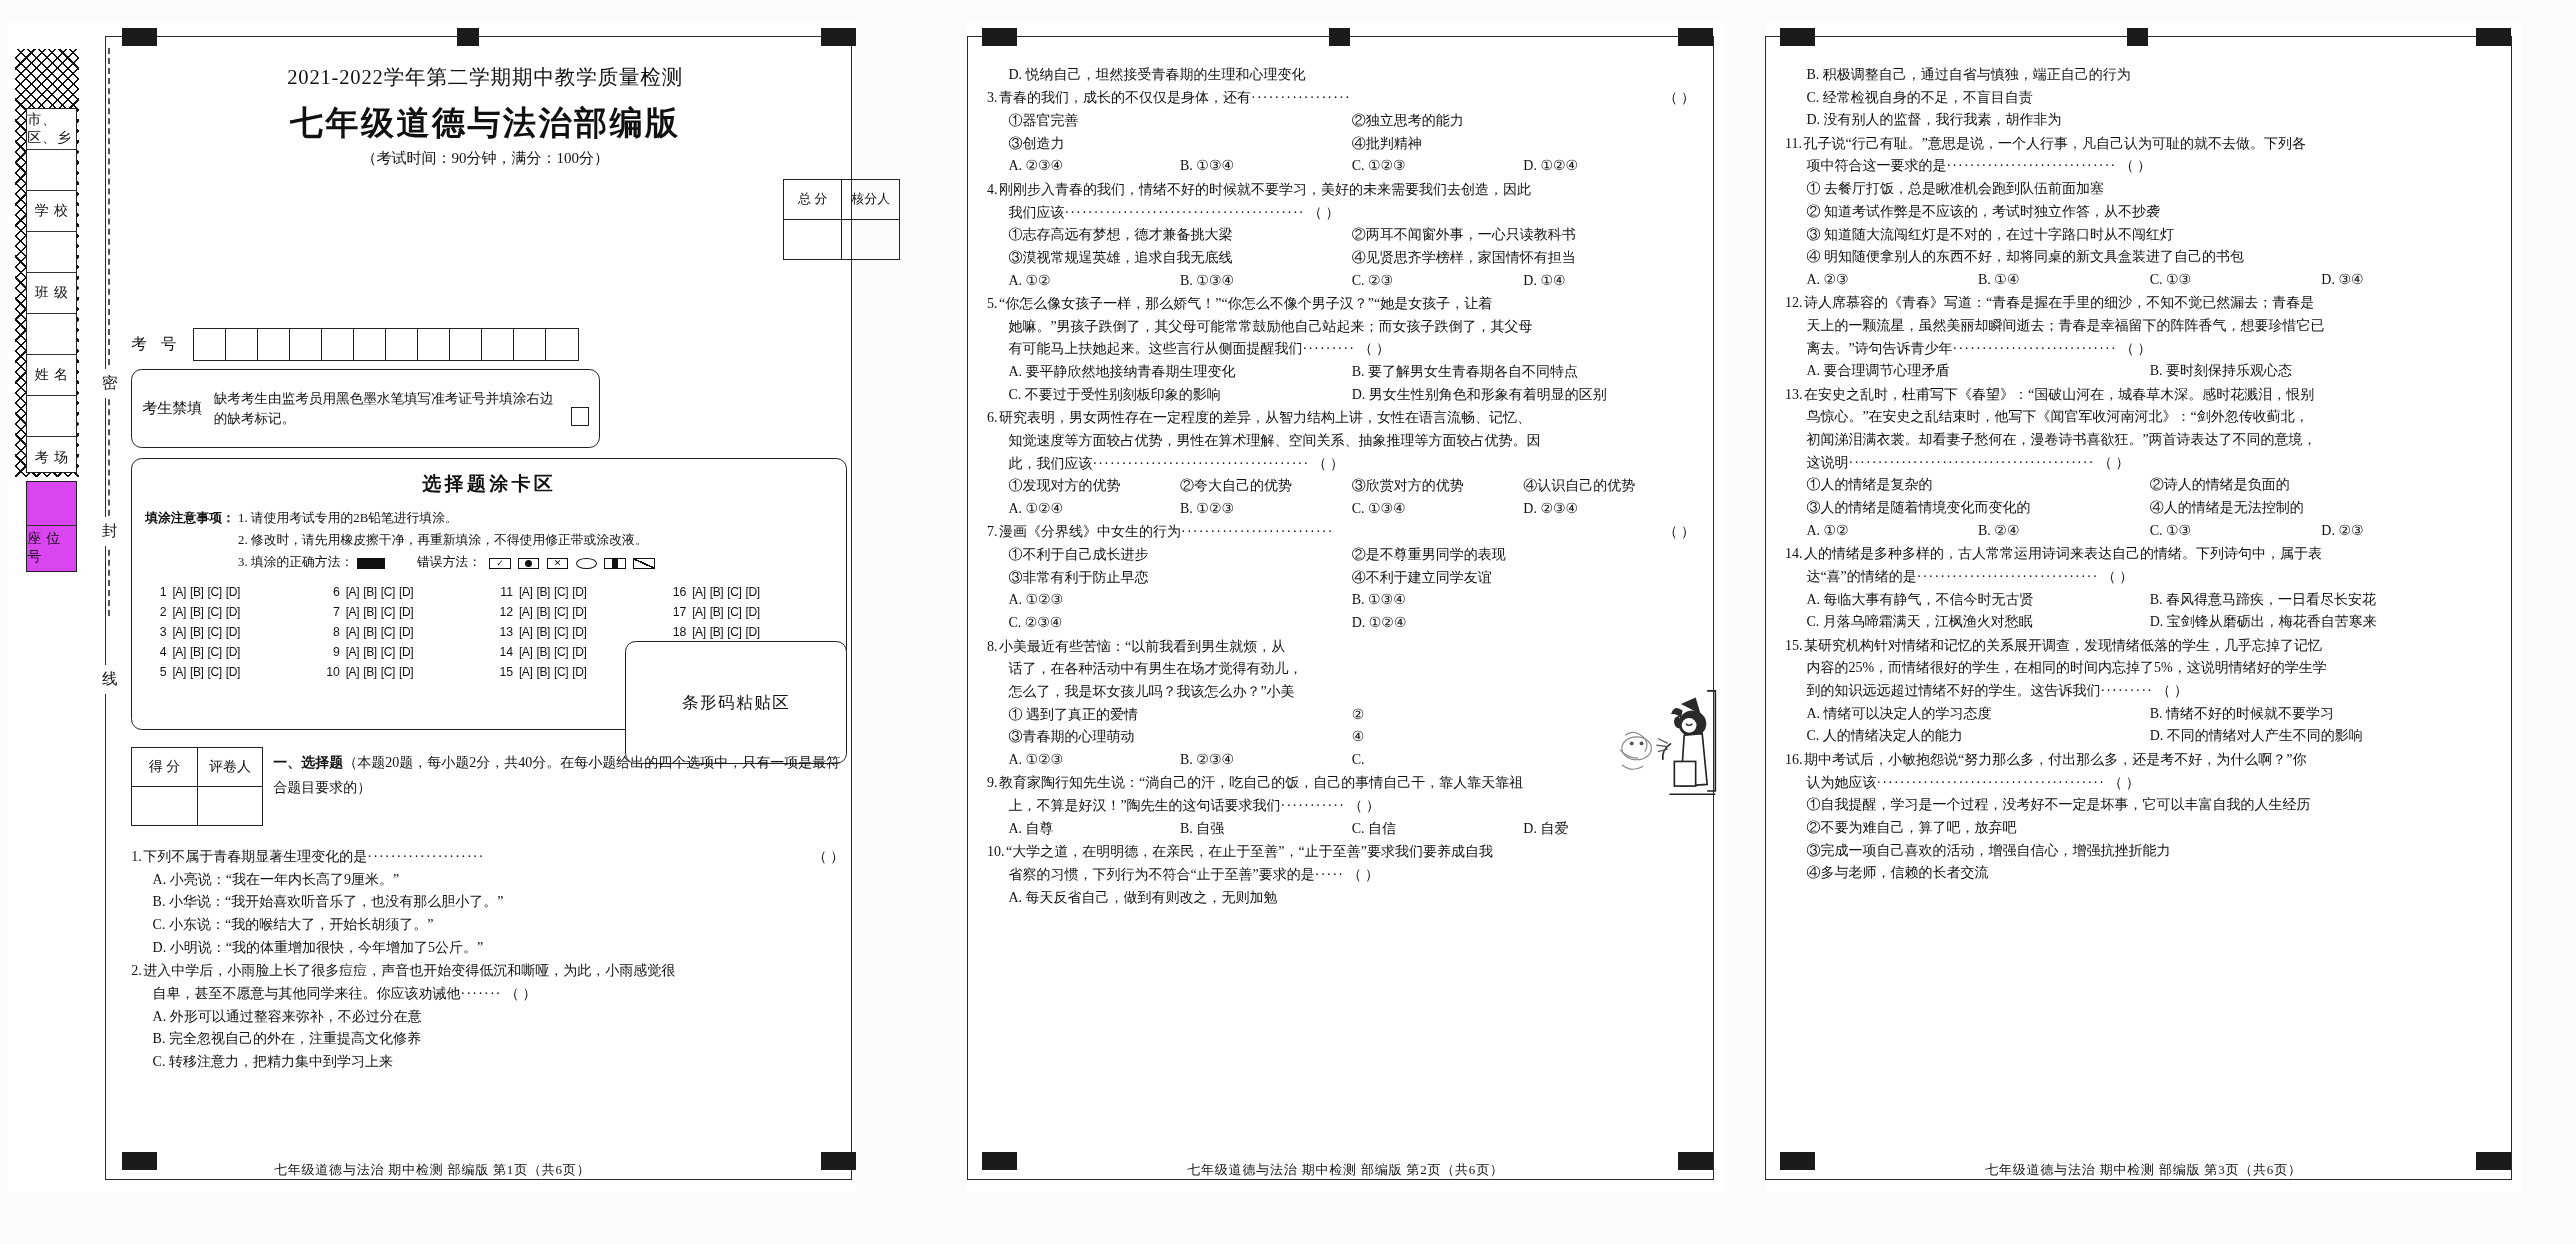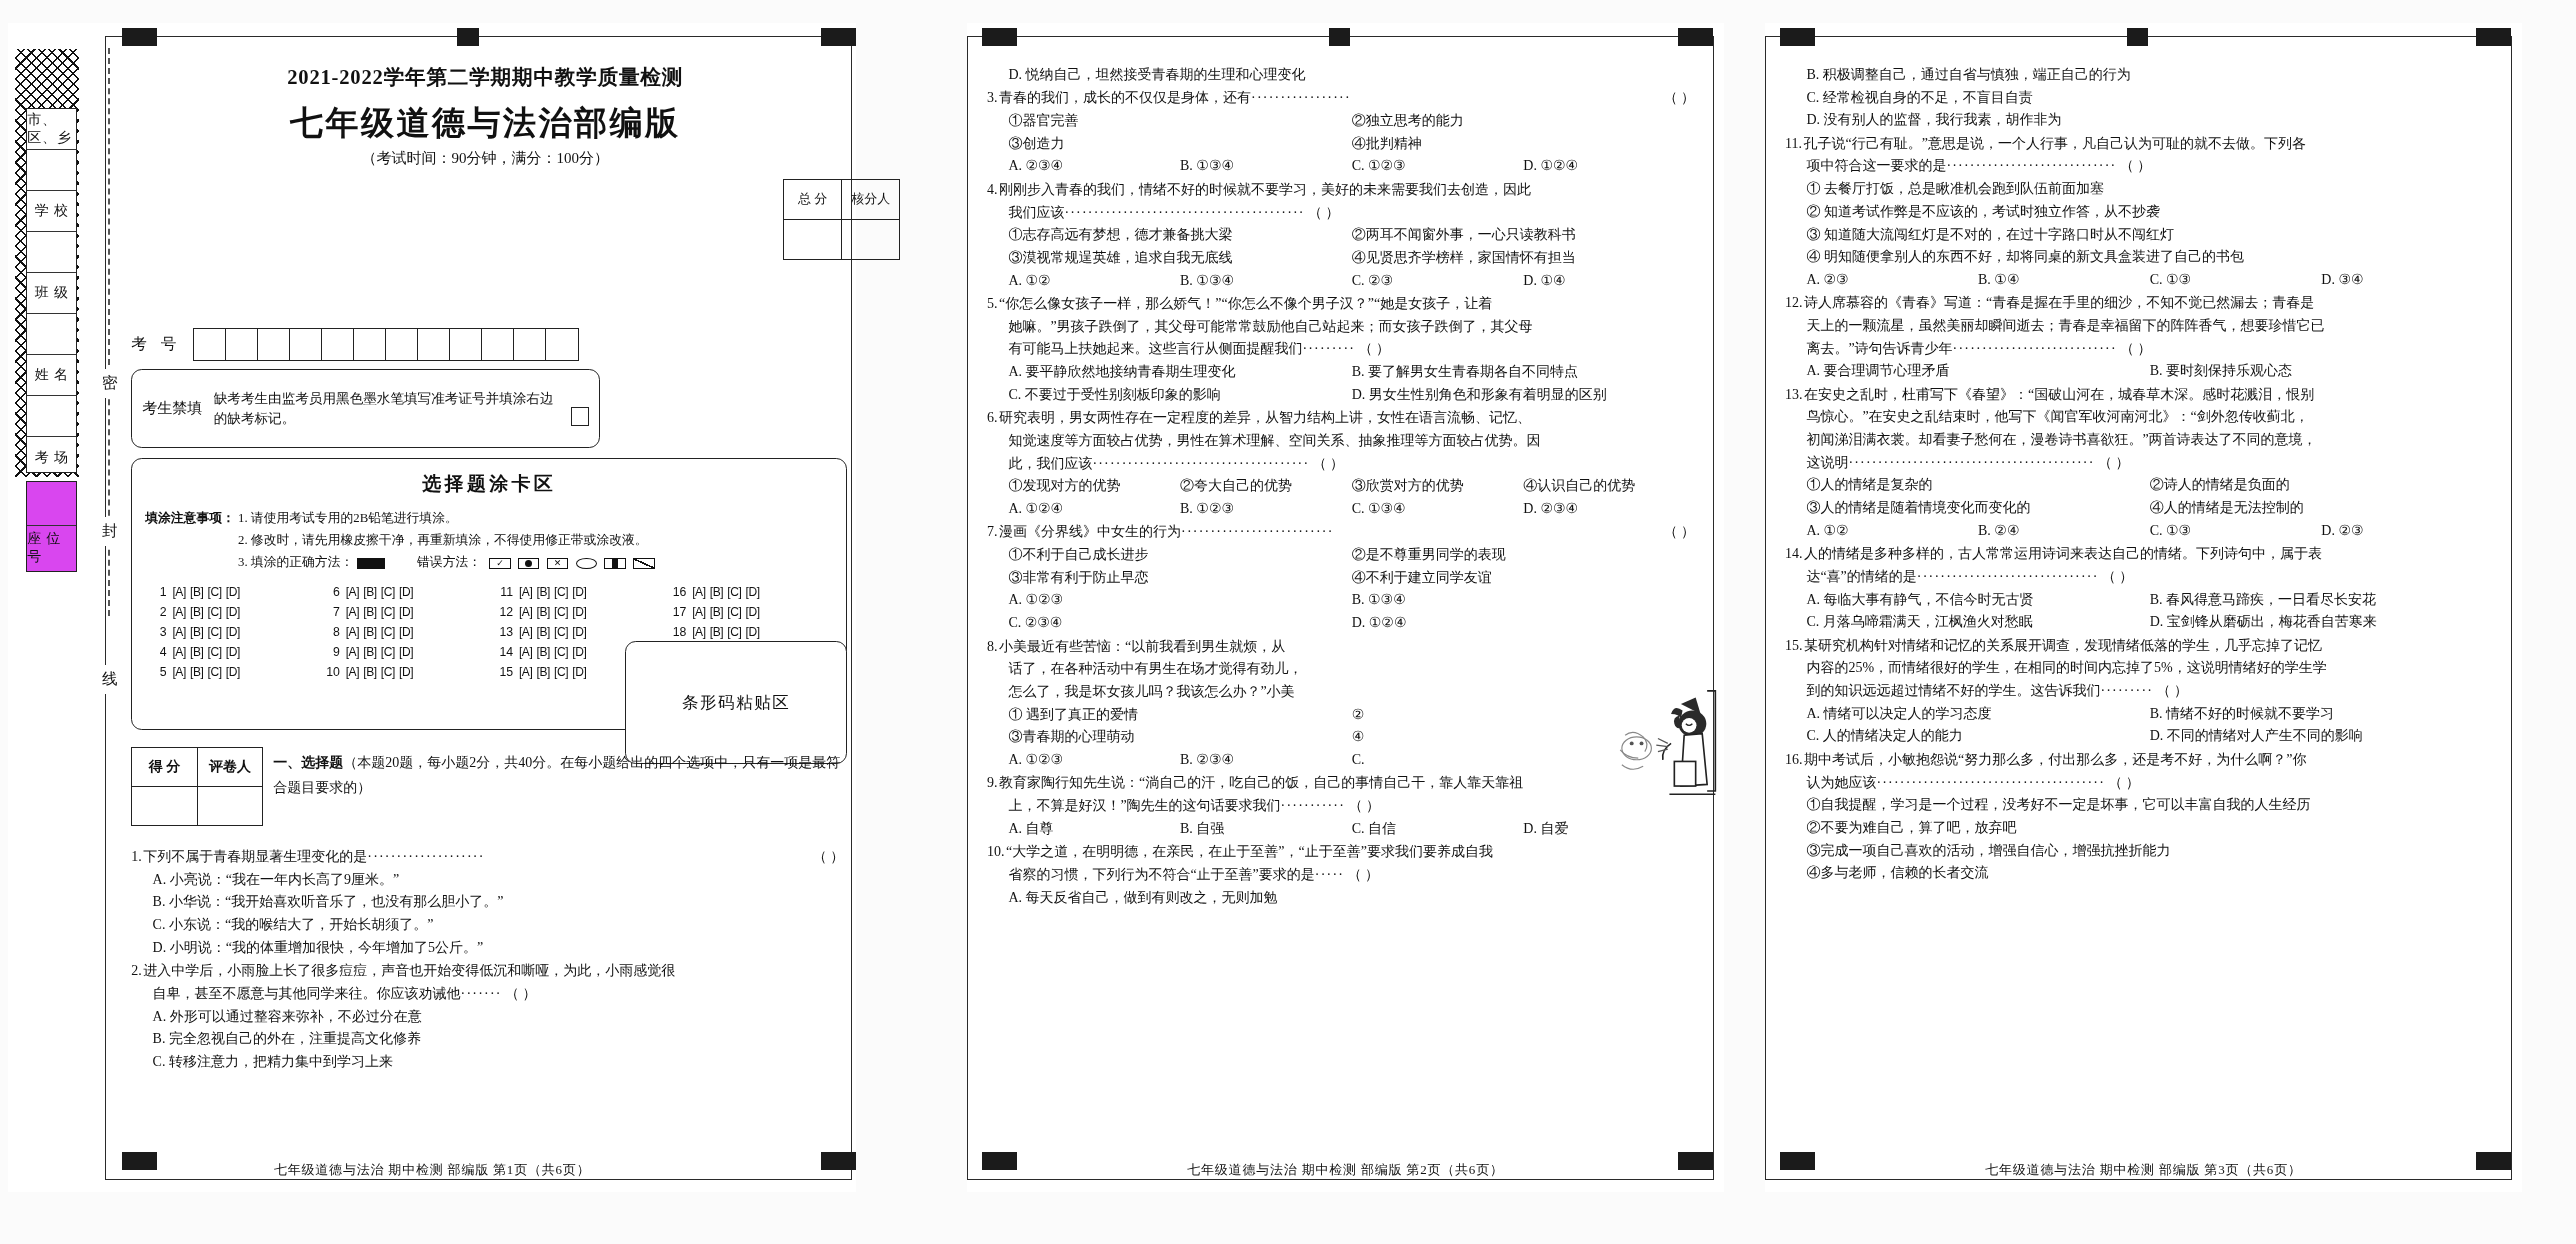--- a/index.html
+++ b/index.html
@@ -25,21 +25,21 @@
   .regcell{height:41px;border-bottom:0.9px solid #333;box-sizing:border-box;display:flex;align-items:center;justify-content:center;font-size:14px;letter-spacing:0.8px;color:#111;}
   .regcell.blank{}
   .regcell:last-child{border-bottom:none;}
 
   .sealline{position:absolute;left:100px;top:25px;width:0;height:568px;border-left:2.1px dashed #555;}
   .sealchar{position:absolute;left:89px;width:25px;text-align:center;font-size:15.6px;background:#fff;padding:4.1px 0;color:#111;}
 
   
   .blk{position:absolute;background:#1b1b1b;}
   .hdr{position:absolute;left:115px;top:40px;width:724px;text-align:center;}
-  .title1{font-size:20.6px;font-weight:bold;letter-spacing:0.8px;color:#111;}
+  .title1{font-size:20.6px;font-weight:normal;letter-spacing:0.8px;color:#111;}
   .title2{margin-top:10px;font-size:33px;font-weight:bold;letter-spacing:2.5px;color:#111;display:inline-block;}
   .title3{margin-top:3px;font-size:15px;color:#111;}
 
   .scorebox{position:absolute;left:775px;top:156px;width:117px;height:81px;border:1.2px solid #222;box-sizing:border-box;display:flex;flex-direction:column;}
   .scorebox .row{display:flex;flex:1;}
   .scorebox .cell{flex:1;border-right:1px solid #222;display:flex;align-items:center;justify-content:center;font-size:13px;box-sizing:border-box;}
   .scorebox .cell:last-child{border-right:none;}
   .scorebox .row:first-child .cell{border-bottom:1px solid #222;}
 
   
@@ -70,21 +70,21 @@
   .wm .half{width:6.6px;height:100%;background:#111;}
   .wm .dot{width:7.4px;height:7.4px;border-radius:50%;background:#111;}
   .wm .slash{width:100%;height:100%;background:linear-gradient(to top right,transparent 45%,#111 45%,#111 55%,transparent 55%);}
 
   .bubbles{margin-top:11.5px;display:grid;grid-template-columns:repeat(4,1fr);column-gap:5px;row-gap:5.8px;}
   .brow{display:flex;align-items:center;font-size:13px;white-space:nowrap;}
   .brow .num{width:21.4px;text-align:right;margin-right:5.8px;font-family:"Liberation Sans",sans-serif;font-size:12.3px;}
   .brow .op{font-family:"Liberation Sans",sans-serif;font-size:12px;margin-right:4.1px;letter-spacing:-0.4px;}
 
   
-  .gradebox{position:absolute;left:123px;top:724px;width:132px;height:79px;border:1.2px solid #222;box-sizing:border-box;display:flex;flex-direction:column;font-weight:bold;}
+  .gradebox{position:absolute;left:123px;top:724px;width:132px;height:79px;border:1.2px solid #222;box-sizing:border-box;display:flex;flex-direction:column;}
   .gradebox .row{display:flex;flex:1;}
   .gradebox .cell{flex:1;border-right:1px solid #222;display:flex;align-items:center;justify-content:center;font-size:14px;box-sizing:border-box;}
   .gradebox .cell:last-child{border-right:none;}
   .gradebox .row:first-child .cell{border-bottom:1px solid #222;}
   .sechead{position:absolute;left:265px;top:728px;width:576px;font-size:14px;line-height:1.75;}
   .sechead b{font-weight:bold;}
 
   
   .qcol{position:absolute;font-size:14px;line-height:1.62;color:#111;}
   .q{margin-bottom:0.8px;}

